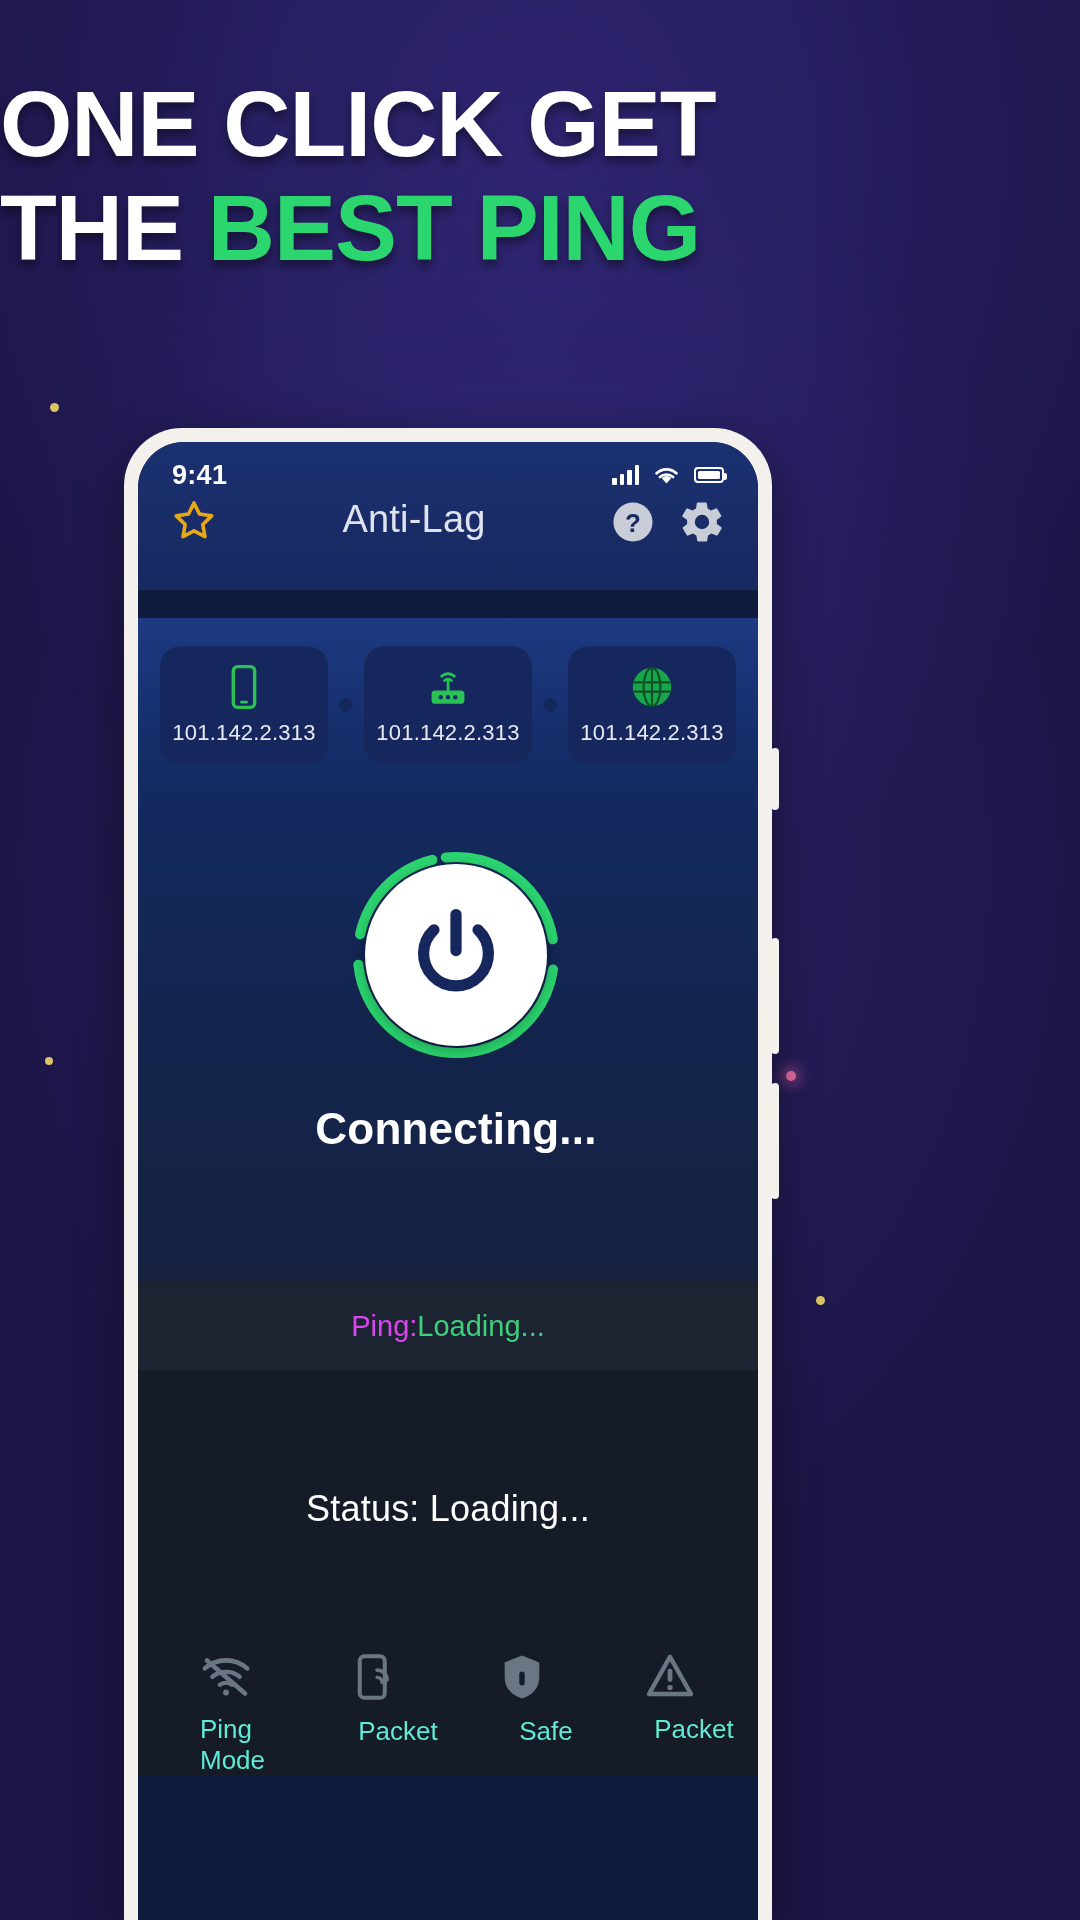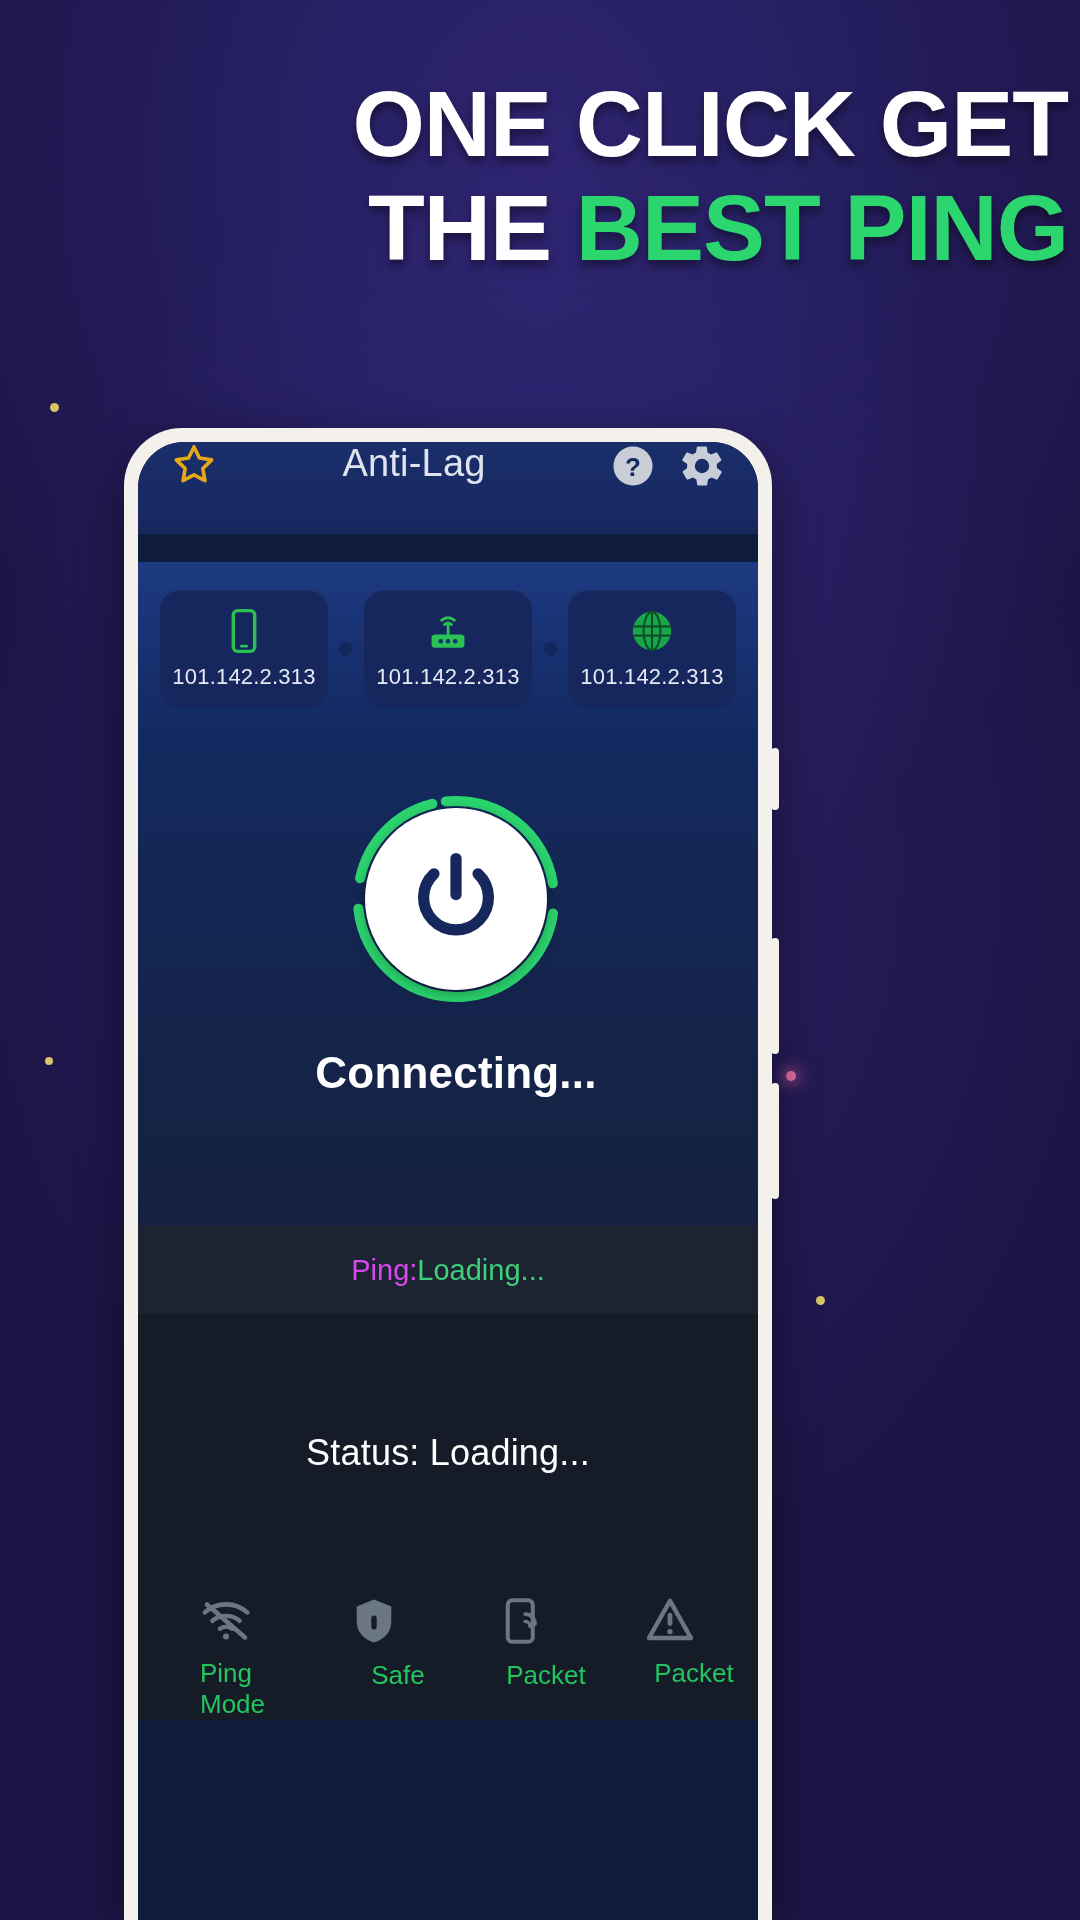--- a/index.html
+++ b/index.html
@@ -19,21 +19,21 @@
   }
   .bg-vignette {
     position:absolute; inset:0;
     background:radial-gradient(ellipse 75% 55% at 50% 45%, rgba(70,55,160,.35) 0%, rgba(0,0,0,0) 70%);
   }
   .star-dot { position:absolute; border-radius:50%; }
 
   
   .headline {
     position:absolute; left:0; right:12px; top:72px;
-    text-align:right;
+    text-align:left;
     z-index:5;
   }
   .headline .line {
     font-size:93px;
     font-weight:bold;
     letter-spacing:-1px;
     line-height:1.12;
     color:#ffffff;
     text-shadow:0 6px 10px rgba(0,0,0,.42);
     white-space:nowrap;
@@ -161,21 +161,21 @@
   
   .bottomnav {
     background:#151c27;
     display:flex; align-items:flex-start; justify-content:space-around;
     padding:52px 14px 0 14px;
   }
   .nav-item {
     display:flex; flex-direction:column; align-items:center; gap:14px;
     width:25%;
   }
-  .nav-label { font-size:26px; color:#22c55e;margin-left:48px; }
+  .nav-label { font-size:26px; color:#5eead4;margin-left:48px; }
 
   svg { display:block; }
 </style>
 </head>
 <body>
 
 <div class="bg"></div>
 <div class="bg-vignette"></div>
 <div class="star-dot" style="left:50px;top:403px;width:9px;height:9px;background:#d9c468;"></div>
 <div class="star-dot" style="left:45px;top:1057px;width:8px;height:8px;background:#d9c468;"></div>
@@ -188,20 +188,41 @@
 </div>
 
 <div class="phone">
 
   <div class="side-btn b1"></div>
   <div class="side-btn b2"></div>
   <div class="side-btn b3"></div>
 
   <div class="phone-screen">
 
+    <div class="statusbar">
+      <div class="sb-time">9:41</div>
+      <div class="sb-icons">
+        <span class="sig">
+            <i></i>
+            <i></i>
+            <i></i>
+            <i></i>
+          </span>
+        <span>
+          <svg width="27" height="20" viewBox="0 0 27 20">
+            <path d="M13.5 18.6 L8.6 12.9 a7.6 7.6 0 0 1 9.8 0 Z" fill="#fff"></path>
+            <path d="M3.6 8.2 a14.5 14.5 0 0 1 19.8 0" stroke="#fff" stroke-width="2.8" fill="none" stroke-linecap="round"></path>
+            <path d="M6.9 12.0 a9.8 9.8 0 0 1 13.2 0" stroke="#fff" stroke-width="2.6" fill="none" stroke-linecap="round"></path>
+          </svg>
+        </span>
+        <span class="batt">
+            <i></i>
+          </span>
+      </div>
+    </div>
 
     <div class="appbar">
       <span>
         <svg width="48" height="46" viewBox="0 0 24 24">
           <path d="M12 2.6 l2.85 5.78 6.38 .93 -4.62 4.5 1.09 6.35 -5.7 -3 -5.7 3 1.09 -6.35 -4.62 -4.5 6.38 -.93 Z" fill="none" stroke="#e6a817" stroke-width="1.9" stroke-linejoin="round"></path>
         </svg>
       </span>
       <span class="appbar-title">Anti-Lag</span>
       <span class="appbar-right">
         <span>
@@ -296,36 +317,36 @@
               <circle cx="14" cy="20.2" r="1.5" fill="#6b7685"></circle>
               <path d="M4.5 4.2 L23.5 20.8" stroke="#6b7685" stroke-width="2.3" stroke-linecap="round"></path>
             </svg>
           </span>
           <span class="nav-label">Ping Mode</span>
         </div>
 
         <div class="nav-item">
           <span>
             <svg width="48" height="50" viewBox="0 0 24 26">
-              <path d="M12 1.8 L21 5.4 V13 c0 6.2 -4 9.6 -9 11.2 C7 22.6 3 19.2 3 13 V5.4 Z" fill="#6b7685"></path>
-              <rect x="10.6" y="10.2" width="2.8" height="7.2" rx="1.4" fill="#151c27"></rect>
-            </svg>
-          </span>
-          <span class="nav-label">Safe</span>
-        </div>
-
-        <div class="nav-item">
-          <span>
-            <svg width="48" height="50" viewBox="0 0 24 26">
               <rect x="4.6" y="2.2" width="13" height="21.6" rx="2.4" fill="none" stroke="#6b7685" stroke-width="2.1"></rect>
               <path d="M13.6 9.4 a5.2 5.2 0 0 1 5.2 5.2" stroke="#6b7685" stroke-width="1.9" fill="none" stroke-linecap="round"></path>
               <path d="M13.6 13.2 a2.6 2.6 0 0 1 2.6 2.6" stroke="#6b7685" stroke-width="1.8" fill="none" stroke-linecap="round"></path>
             </svg>
           </span>
           <span class="nav-label">Packet</span>
+        </div>
+
+        <div class="nav-item">
+          <span>
+            <svg width="48" height="50" viewBox="0 0 24 26">
+              <path d="M12 1.8 L21 5.4 V13 c0 6.2 -4 9.6 -9 11.2 C7 22.6 3 19.2 3 13 V5.4 Z" fill="#6b7685"></path>
+              <rect x="10.6" y="10.2" width="2.8" height="7.2" rx="1.4" fill="#151c27"></rect>
+            </svg>
+          </span>
+          <span class="nav-label">Safe</span>
         </div>
 
         <div class="nav-item">
           <span>
             <svg width="50" height="48" viewBox="0 0 25 24">
               <path d="M12.5 2.4 L23 21 H2 Z" fill="none" stroke="#6b7685" stroke-width="2.2" stroke-linejoin="round"></path>
               <rect x="11.3" y="8.4" width="2.4" height="6.6" rx="1.2" fill="#6b7685"></rect>
               <circle cx="12.5" cy="17.8" r="1.35" fill="#6b7685"></circle>
             </svg>
           </span>

